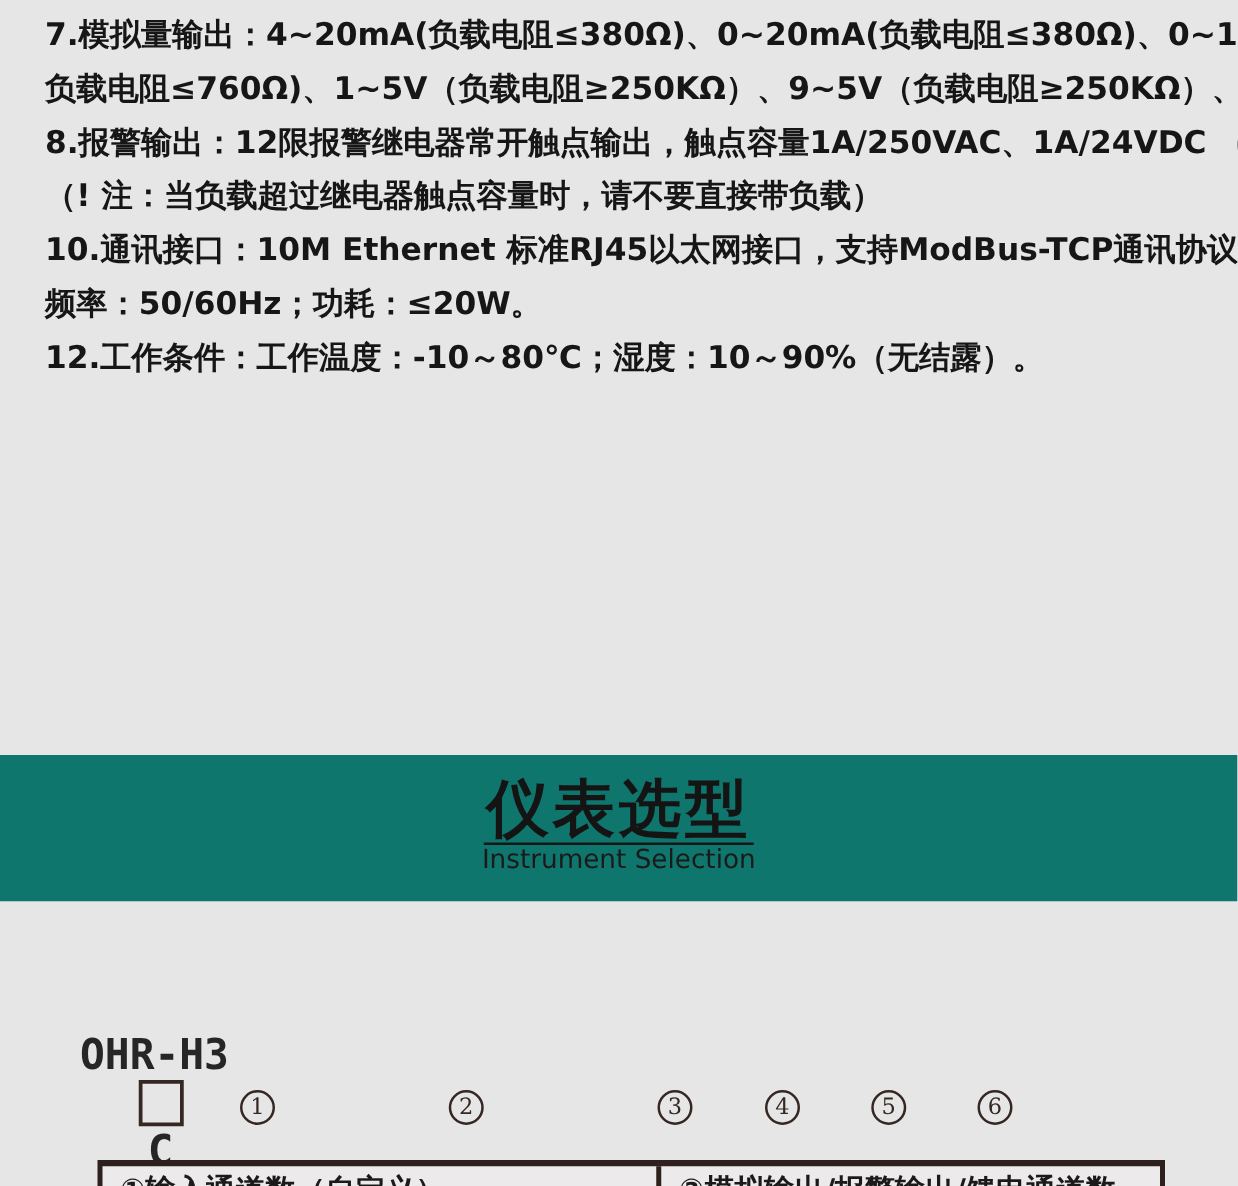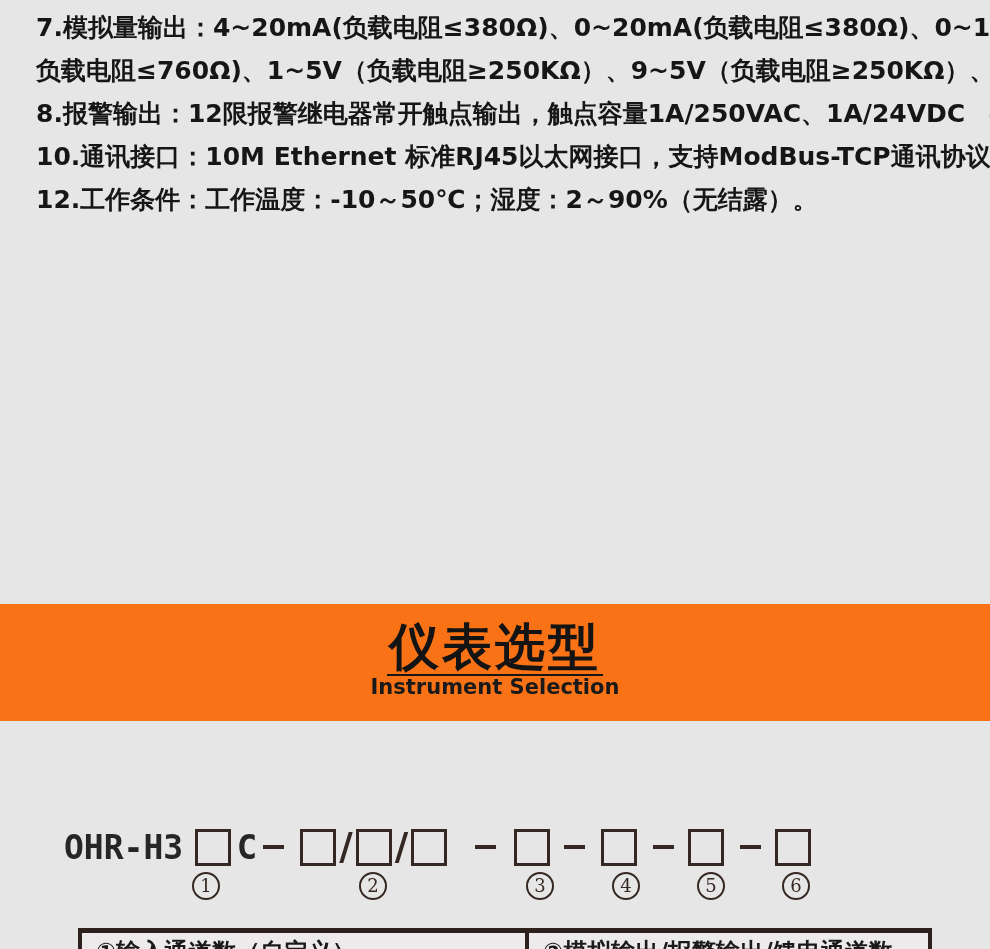--- a/index.html
+++ b/index.html
@@ -13,35 +13,35 @@
   .spec-block{
     position:absolute;left:36px;top:6px;width:946px;
   }
   .spec-line{
     font-size:25px;line-height:43px;font-weight:600;
     letter-spacing:0px;white-space:nowrap;color:#161616;
   }
   
   .section-band{
     position:absolute;left:0;top:604px;width:990px;height:117px;
-    background:#f97316;text-align:center;
+    background:#0f766e;text-align:center;
   }
   .section-title{
     display:inline-block;margin-top:17px;
     font-size:50px;line-height:52px;font-weight:600;color:#141414;
     letter-spacing:3px;border-bottom:2px solid #161616;padding:0 2px 1px 2px;
   }
   .section-subtitle{
-    font-size:21px;line-height:22px;font-weight:700;color:#1a1a1a;
+    font-size:21px;line-height:22px;font-weight:400;color:#1a1a1a;
     margin-top:0px;
   }
   
   .model-row{
     position:absolute;left:64px;top:824px;height:46px;
-    display:flex;align-items:center;color:#352823;
+    display:flex;align-items:center;color:#352823;flex-direction:column;
   }
   .model-prefix{
     font-family:"DejaVu Sans Mono","Liberation Mono",monospace;
     font-weight:bold;font-size:34px;color:#262626;letter-spacing:0px;
     transform:scaleX(0.97);transform-origin:left center;white-space:nowrap;
   }
   .mbox{
     width:30px;height:31px;border:3px solid #352823;background:transparent;
     flex:0 0 auto;
   }
@@ -79,22 +79,24 @@
   .sel-cell-left{width:429px;border-right:4px solid #2e211d;}
   .sel-cell-right{flex:1;}
 </style>
 </head>
 <body>
 
 <div class="spec-block">
   <div class="spec-line">7.模拟量输出：4~20mA(负载电阻≤380Ω)、0~20mA(负载电阻≤380Ω)、0~10mA(</div>
   <div class="spec-line">负载电阻≤760Ω)、1~5V（负载电阻≥250KΩ）、9~5V（负载电阻≥250KΩ）、</div>
   <div class="spec-line">8.报警输出：12限报警继电器常开触点输出，触点容量1A/250VAC、1A/24VDC （阻</div>
+  <div class="spec-line">（! 注：当负载超过继电器触点容量时，请不要直接带负载）</div>
   <div class="spec-line">10.通讯接口：10M Ethernet 标准RJ45以太网接口，支持ModBus-TCP通讯协议；</div>
-  <div class="spec-line">12.工作条件：工作温度：-10～50℃；湿度：2～90%（无结露）。</div>
+  <div class="spec-line">频率：50/60Hz；功耗：≤20W。</div>
+  <div class="spec-line">12.工作条件：工作温度：-10～80℃；湿度：10～90%（无结露）。</div>
 </div>
 
 <div class="section-band">
   <div class="section-title">仪表选型</div>
   <div class="section-subtitle">Instrument Selection</div>
 </div>
 
 <div class="model-row">
   <span class="model-prefix">OHR-H3</span>
   <span class="mbox ml8"></span>

